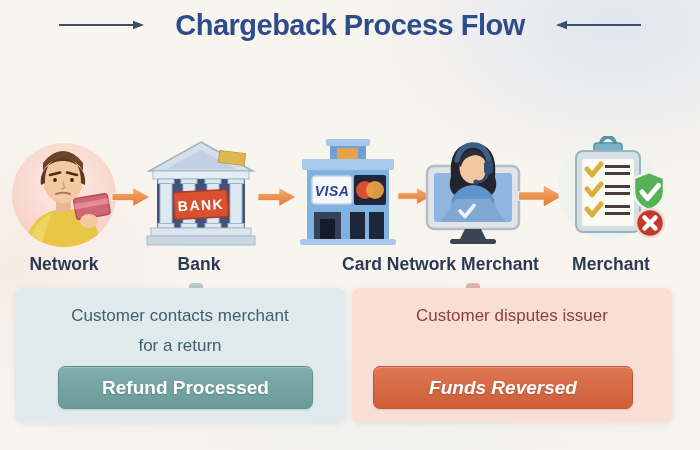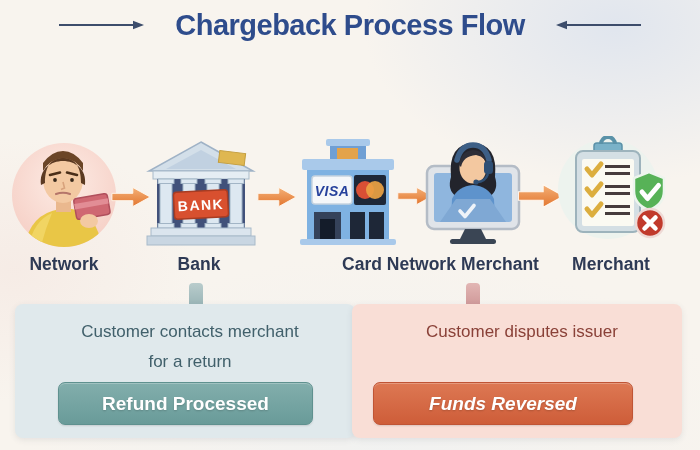--- a/index.html
+++ b/index.html
@@ -16,22 +16,22 @@
   .title-row { position:absolute; top:4px; left:0; right:0; height:42px;
     display:flex; align-items:center; justify-content:center; gap:13px; }
   .page-title { margin:17px; font-size:29px; font-weight:bold; color:#2e4c8c; letter-spacing:-0.5px; }
   
   .abs { position:absolute; }
   .step-label { position:absolute; top:254px; transform:translateX(-50%);
     font-weight:bold; font-size:17.5px; color:#2e3a55; white-space:nowrap; }
   #lbl-0 { left:64px; } #lbl-1 { left:199px; } #lbl-2 { left:360px;margin-left:39px; }
   #lbl-3 { left:500px;text-align:center; } #lbl-4 { left:611px; }
   
-  .callout { position:absolute; top:304px; height:134px; border-radius:8px;
-    box-shadow:0 2px 6px rgba(60,70,90,0.10); text-align:center;padding-left:10px; }
+  .callout { position:absolute; top:288px; height:134px; border-radius:8px;
+    box-shadow:0 2px 6px rgba(60,70,90,0.10); text-align:center; }
   .callout-refund { left:15px; width:330px; background:#e0e9ec; }
   .callout-dispute { left:352px; width:320px; background:#f9ded6; }
   .callout-text { margin-top:13px; font-size:17px; line-height:1.75; }
   .callout-refund .callout-text { color:#41606b; }
   .callout-dispute .callout-text { color:#8a4138; }
   .tab { position:absolute; top:283px; width:14px; height:30px; border-radius:4px; }
   .tab-refund { left:189px; background:linear-gradient(180deg,#b9cccc,#8fadaf); }
   .tab-dispute { left:466px; background:linear-gradient(180deg,#e2b6b4,#c98f90); }
   .pill-btn { position:absolute; top:78px; border-radius:7px; border:0;
     font-family:"Liberation Sans", sans-serif; font-size:19px; font-weight:bold; color:#ffffff;

